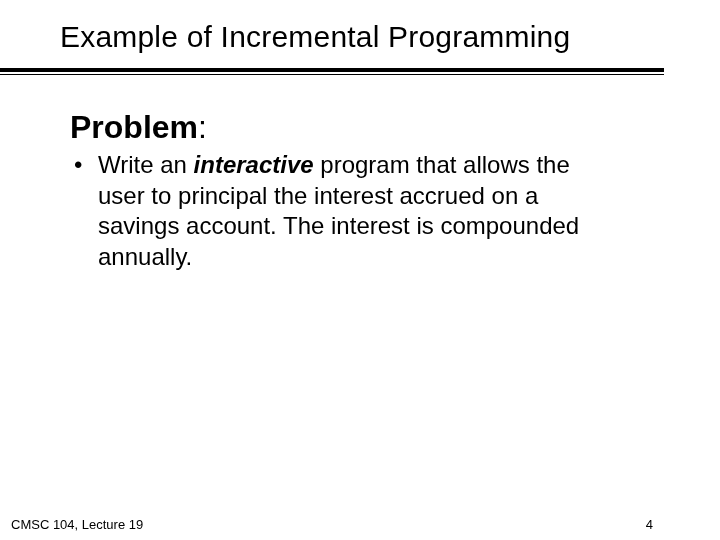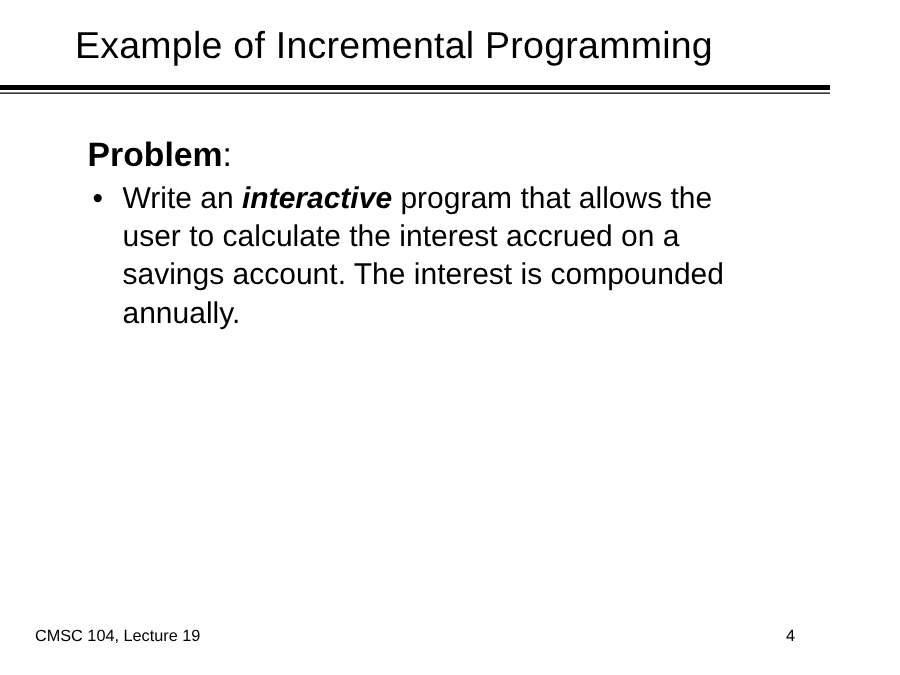--- a/index.html
+++ b/index.html
@@ -4,47 +4,47 @@
 <style>
   * { margin: 0; padding: 0; box-sizing: border-box; }
   html, body { width: 720px; height: 540px; background: #fff; font-family: Arial, Helvetica, sans-serif; color: #000; }
   .slide { width: 664px; height: 540px; position: relative; border-radius: 13px; }
   .title-wrap { padding: 20px 30px 6px 60px; }
   .title { font-size: 30px; font-weight: 400; letter-spacing: 0.2px; }
   .rule { margin-top: 8px; }
   .rule .thick { height: 4px; background: #000; }
   .rule .thin  { height: 1px; background: #000; margin-top: 2px; }
   .body { padding: 34px 70px 0 70px; }
-  .heading { font-size: 27px; margin-bottom: 4px; }
+  .heading { font-size: 32px; margin-bottom: 4px; }
   .heading .b { font-weight: 700; }
   .bullets { list-style: none; }
   .bullets li { position: relative; padding-left: 28px; font-size: 24px; line-height: 1.28; margin-top: 2px; }
   .bullets li::before { content: "•"; position: absolute; left: 4px; top: 0; font-size: 24px; }
   .bold { font-weight: 700; font-style: italic; }
-  .footer { position: absolute; left: 0; right: 0; bottom: 24px; padding: 0 28px; display: flex; justify-content: space-between; font-size: 13px; color: #000; }
+  .footer { position: absolute; left: 0; right: 0; bottom: 8px; padding: 0 11px; display: flex; justify-content: space-between; font-size: 13px; color: #000; }
 </style>
 </head>
 <body>
 
 <div class="slide">
 
   <div class="title-wrap">
     <h1 class="title">Example of Incremental Programming</h1>
   </div>
 
   <div class="rule">
     <div class="thick"></div>
     <div class="thin"></div>
   </div>
 
   <div class="body">
     <p class="heading"><span class="b">Problem</span><span>:</span></p>
 
     <ul class="bullets">
-      <li><span>Write an </span><span class="bold">interactive</span><span> program that allows the user to calculate the interest accrued on a savings account.  The interest is compounded annually.</span></li>
+      <li><span>Write an </span><span class="bold">interactive</span><span> program that allows the user to principal the interest accrued on a savings account.  The interest is compounded annually.</span></li>
     </ul>
   </div>
 
   <div class="footer">
     <span>CMSC 104, Lecture 19</span>
     <span>4</span>
   </div>
 
 </div>
 

